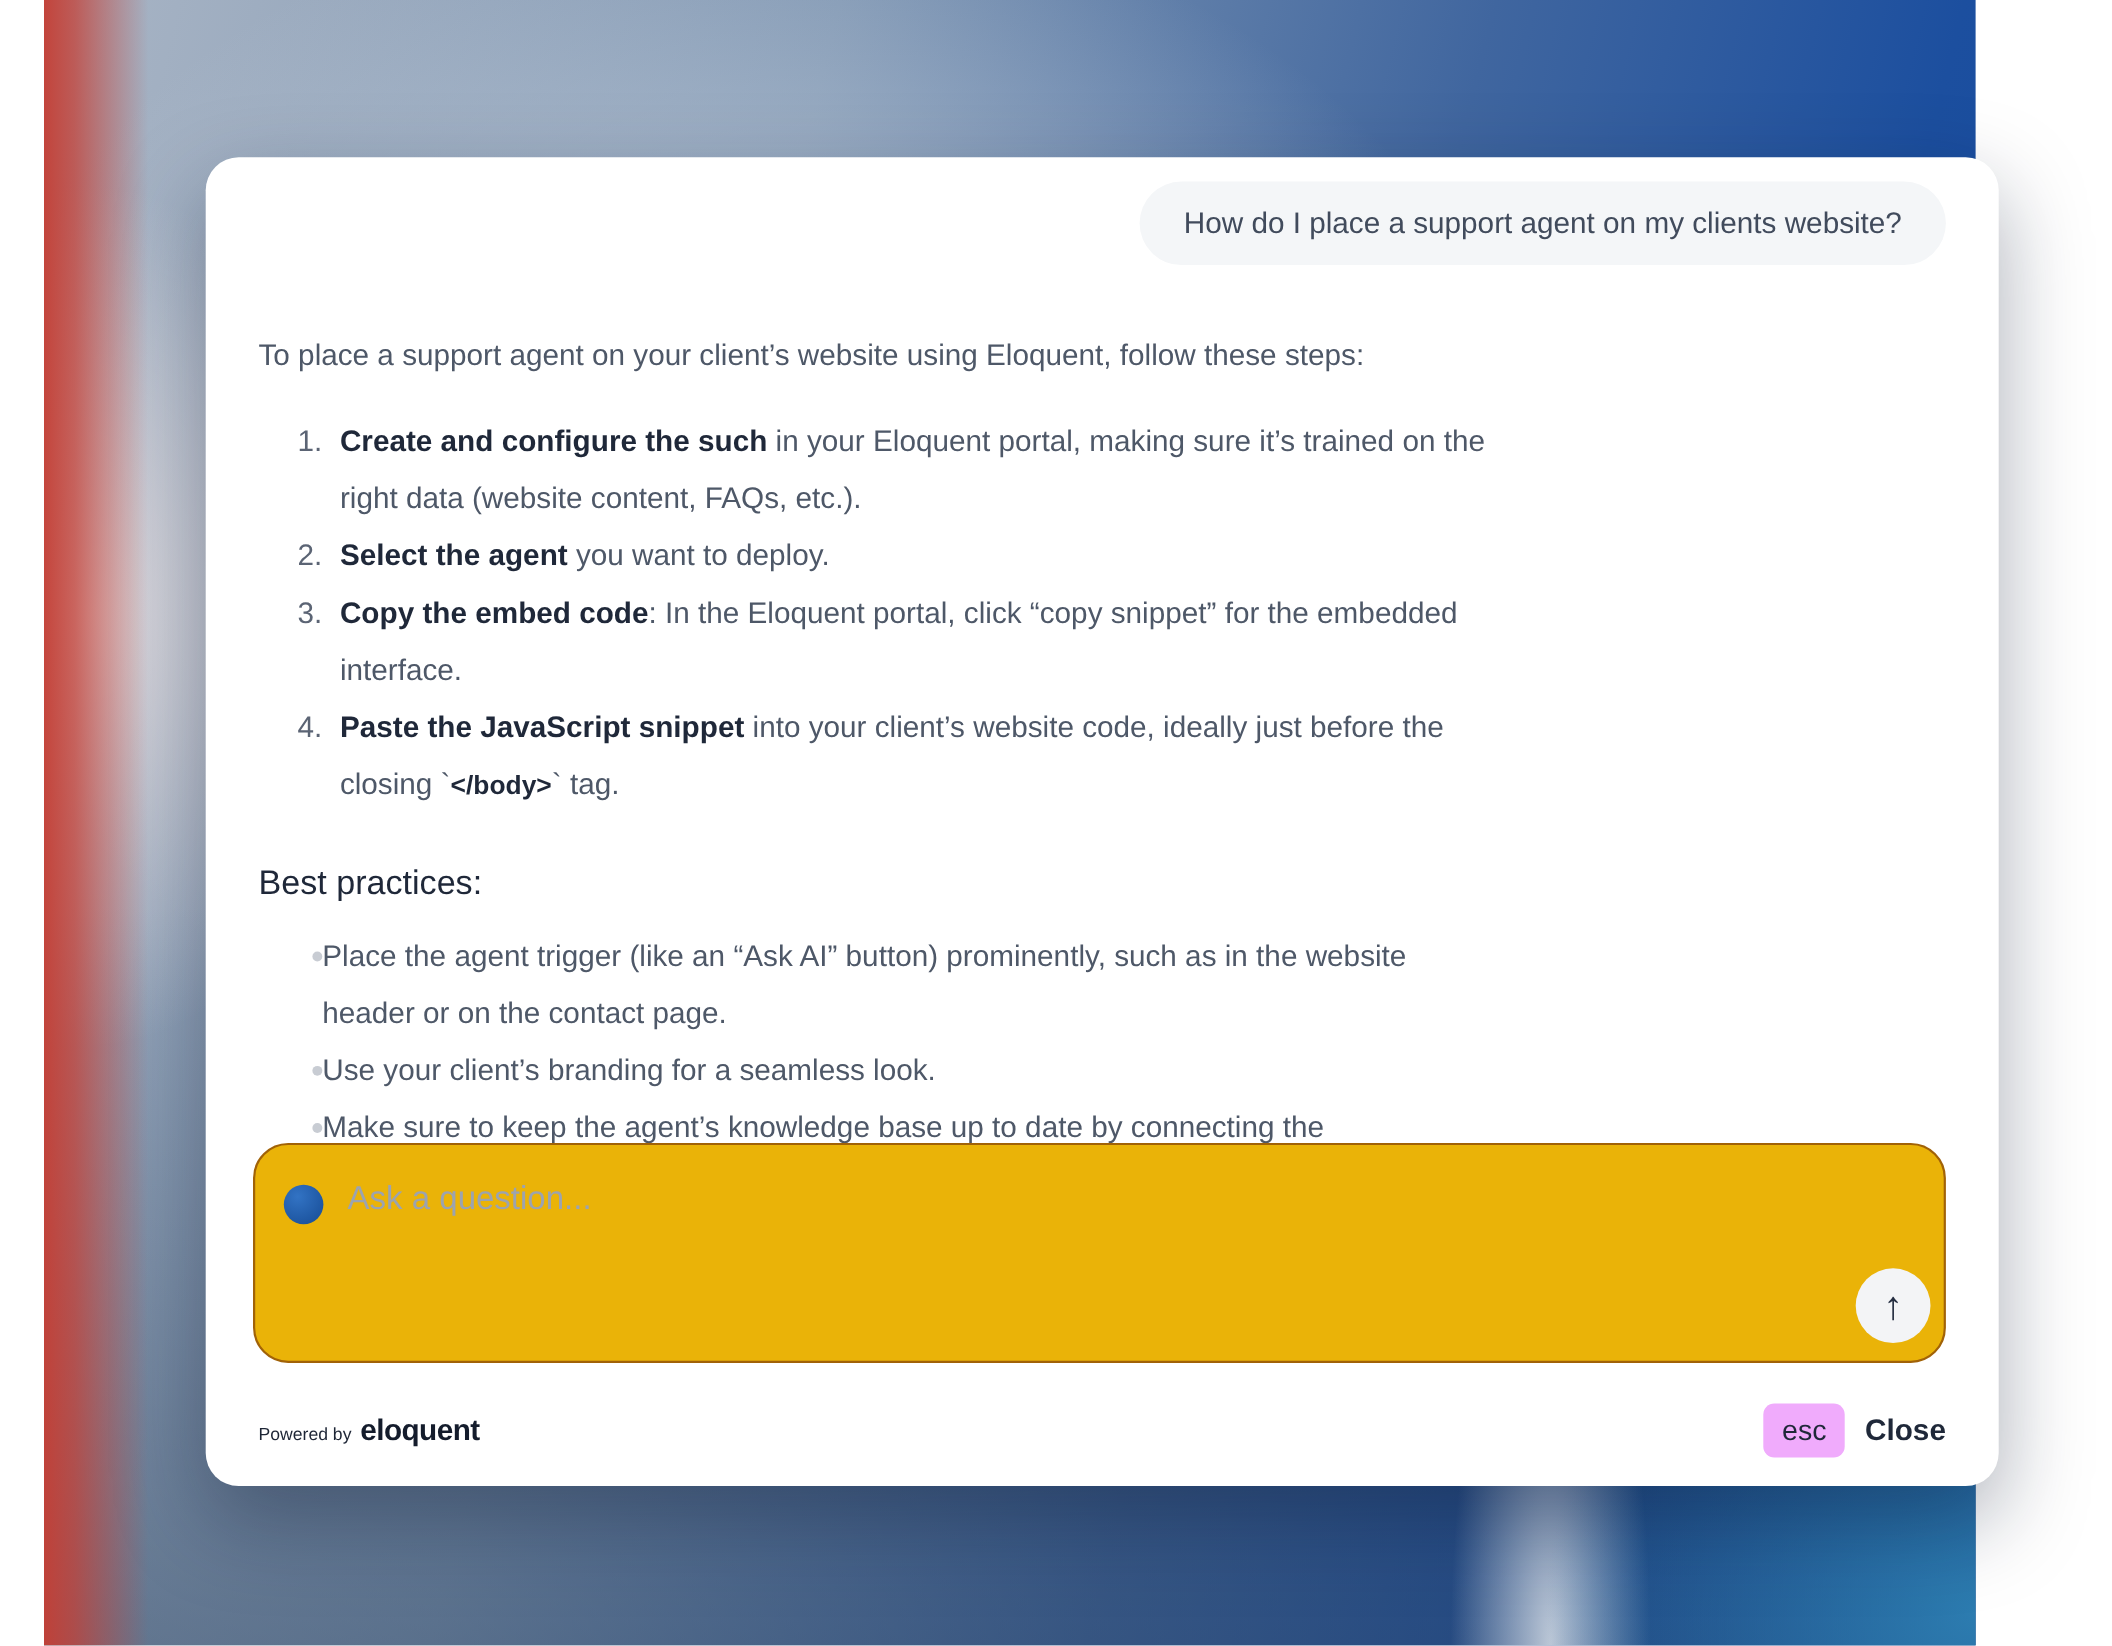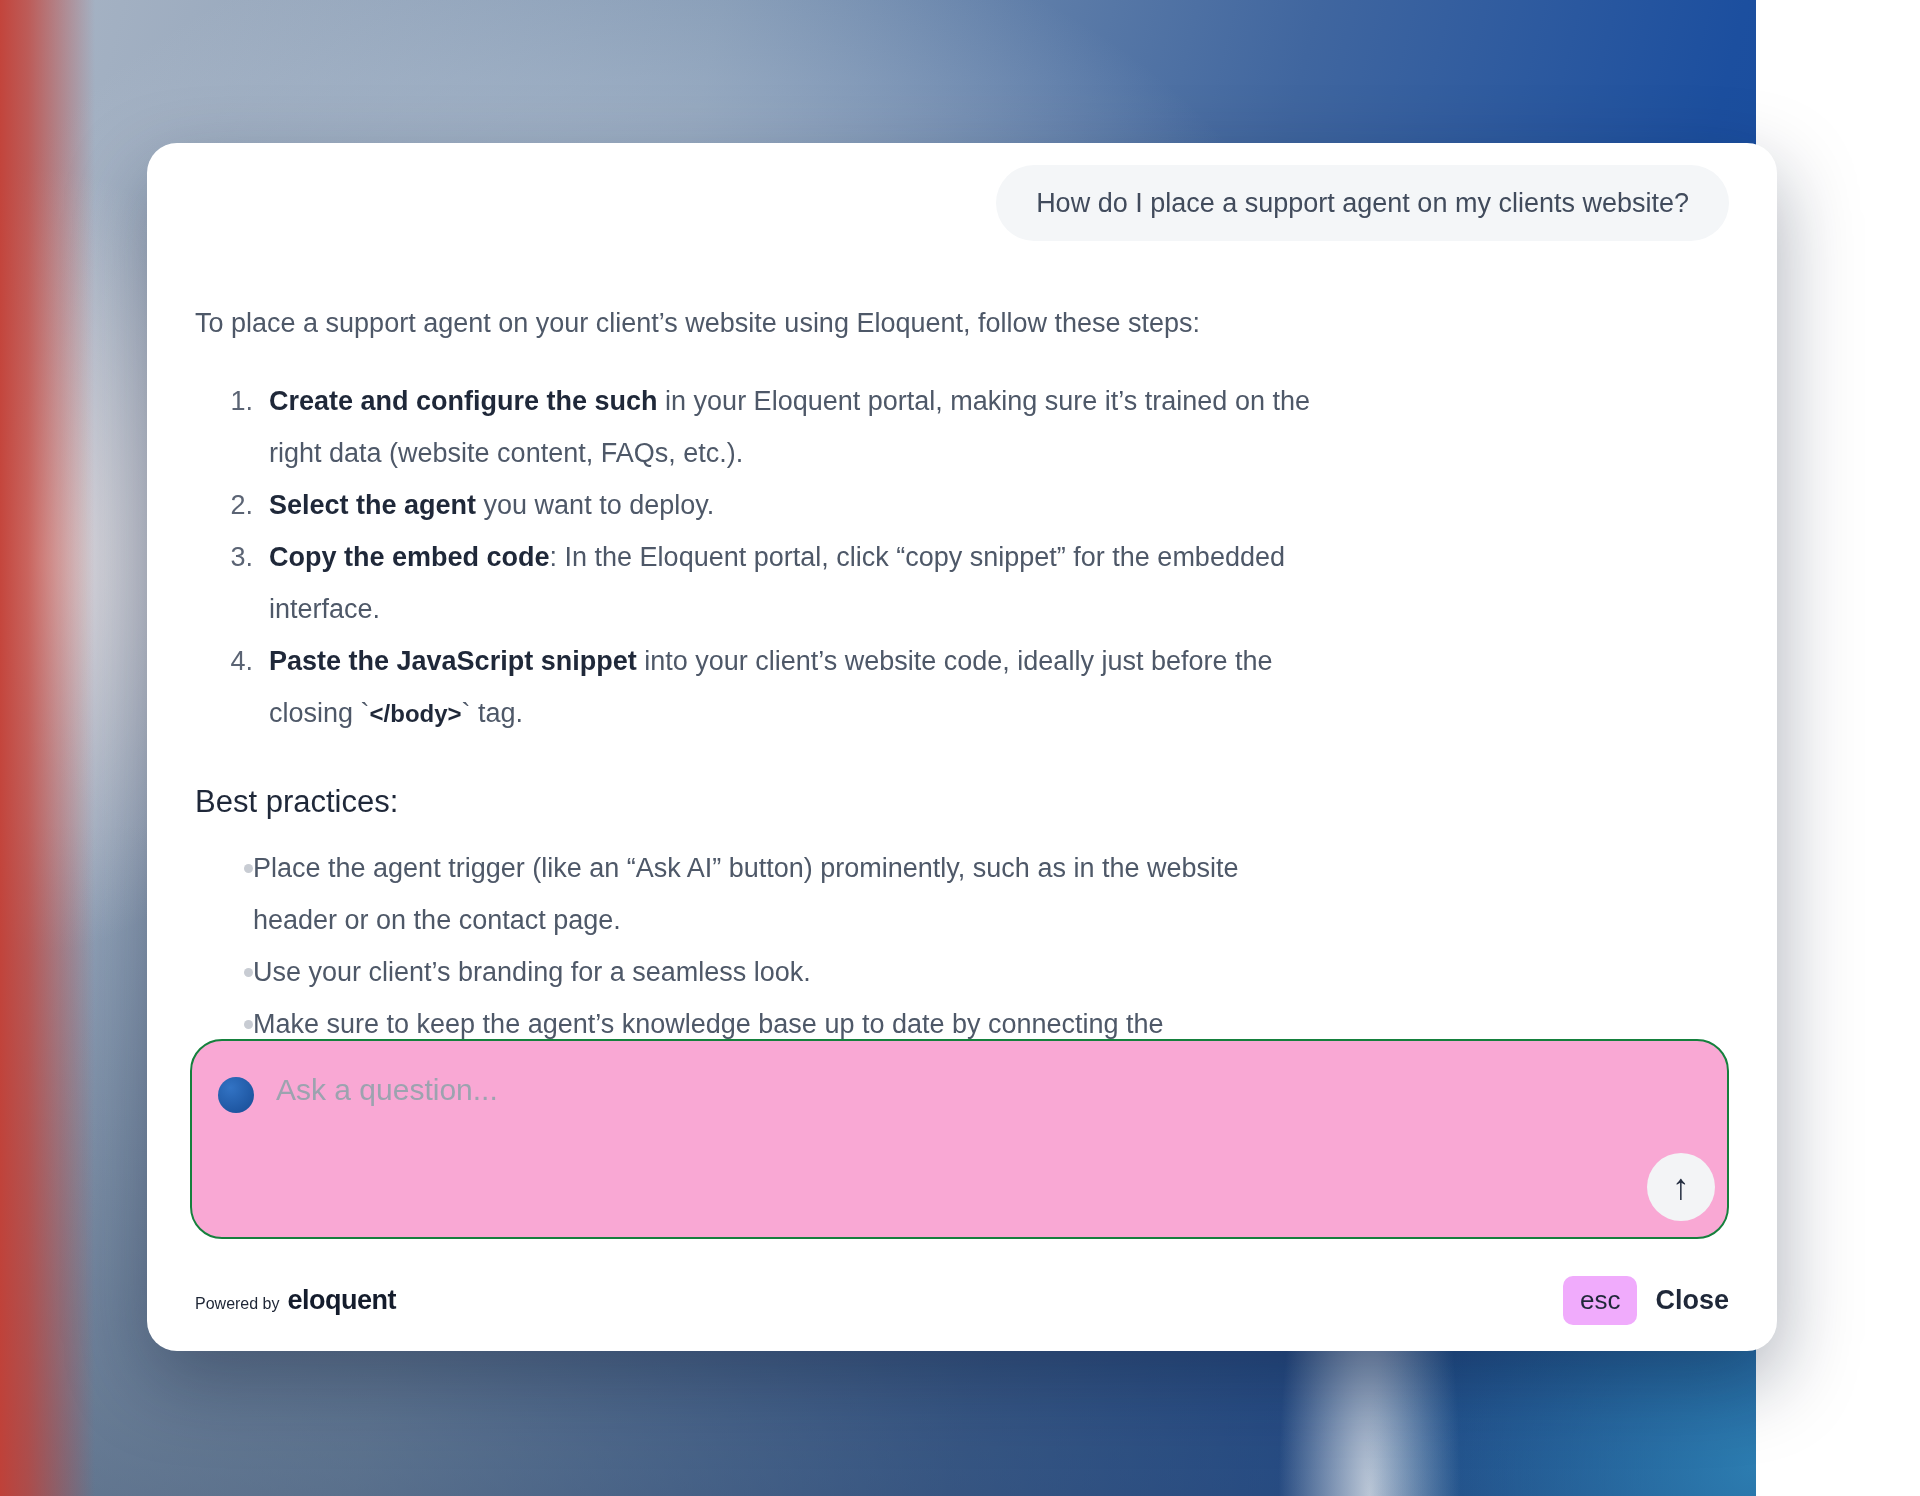--- a/index.html
+++ b/index.html
@@ -10,20 +10,21 @@
   .backdrop{
     position:relative;width:1756px;height:1496px;
     background:
       linear-gradient(to right, rgba(196,62,52,.95) 0px, rgba(196,62,52,.75) 28px, rgba(196,62,52,0) 95px),
       radial-gradient(380px 560px at 40px 560px, rgba(231,224,226,.85), rgba(231,224,226,0) 70%),
       radial-gradient(1000px 760px at 36% 30%, rgba(197,208,221,.9), rgba(197,208,221,0) 72%),
       radial-gradient(560px 520px at 100% 98%, rgba(47,134,184,.85), rgba(47,134,184,0) 70%),
       radial-gradient(130px 520px at 78% 100%, rgba(226,231,236,.8), rgba(226,231,236,0) 70%),
       linear-gradient(to bottom, rgba(42,64,92,0) 55%, rgba(42,64,92,.45) 100%),
       linear-gradient(104deg, #a9b5c5 0%, #8097b3 34%, #40669f 62%, #1c4f9f 82%, #1148a0 100%);
+    margin-left: 40px;
   }
   .modal{
     position:absolute;left:147px;top:143px;width:1630px;height:1208px;
     background:#ffffff;border-radius:30px;
     box-shadow:0 30px 80px rgba(8,20,45,.35);
     overflow:hidden;
   }
   .modal-inner{position:absolute;inset:0;padding:0 48px;box-sizing:border-box;}
 
   
@@ -49,21 +50,21 @@
   .bullet{display:grid;grid-template-columns:44px 1fr;padding-left:14px;}
   .bullet .dot{
     justify-self:end;align-self:start;margin-top:22px;
     width:9px;height:9px;border-radius:50%;background:#c8ccd3;
   }
   .bullet .bullet-text{max-width:1060px;}
 
   
   .ask-box{
     position:absolute;left:43px;right:48px;bottom:112px;height:200px;
-    background:#f9a8d4;border:2px solid #15803d;border-radius:32px;
+    background:#eab308;border:2px solid #a16207;border-radius:32px;
     box-sizing:border-box;
   }
   .ask-row{display:flex;align-items:center;gap:20px;padding:28px 0 0 26px;}
   .ask-dot{
     width:36px;height:36px;border-radius:50%;flex:0 0 auto;
     background:radial-gradient(circle at 35% 30%, #3273c4, #1d55a0 75%);
   }
   .ask-input{
     flex:1;border:none;outline:none;resize:none;background:transparent;
     font-family:"Liberation Sans", sans-serif;

